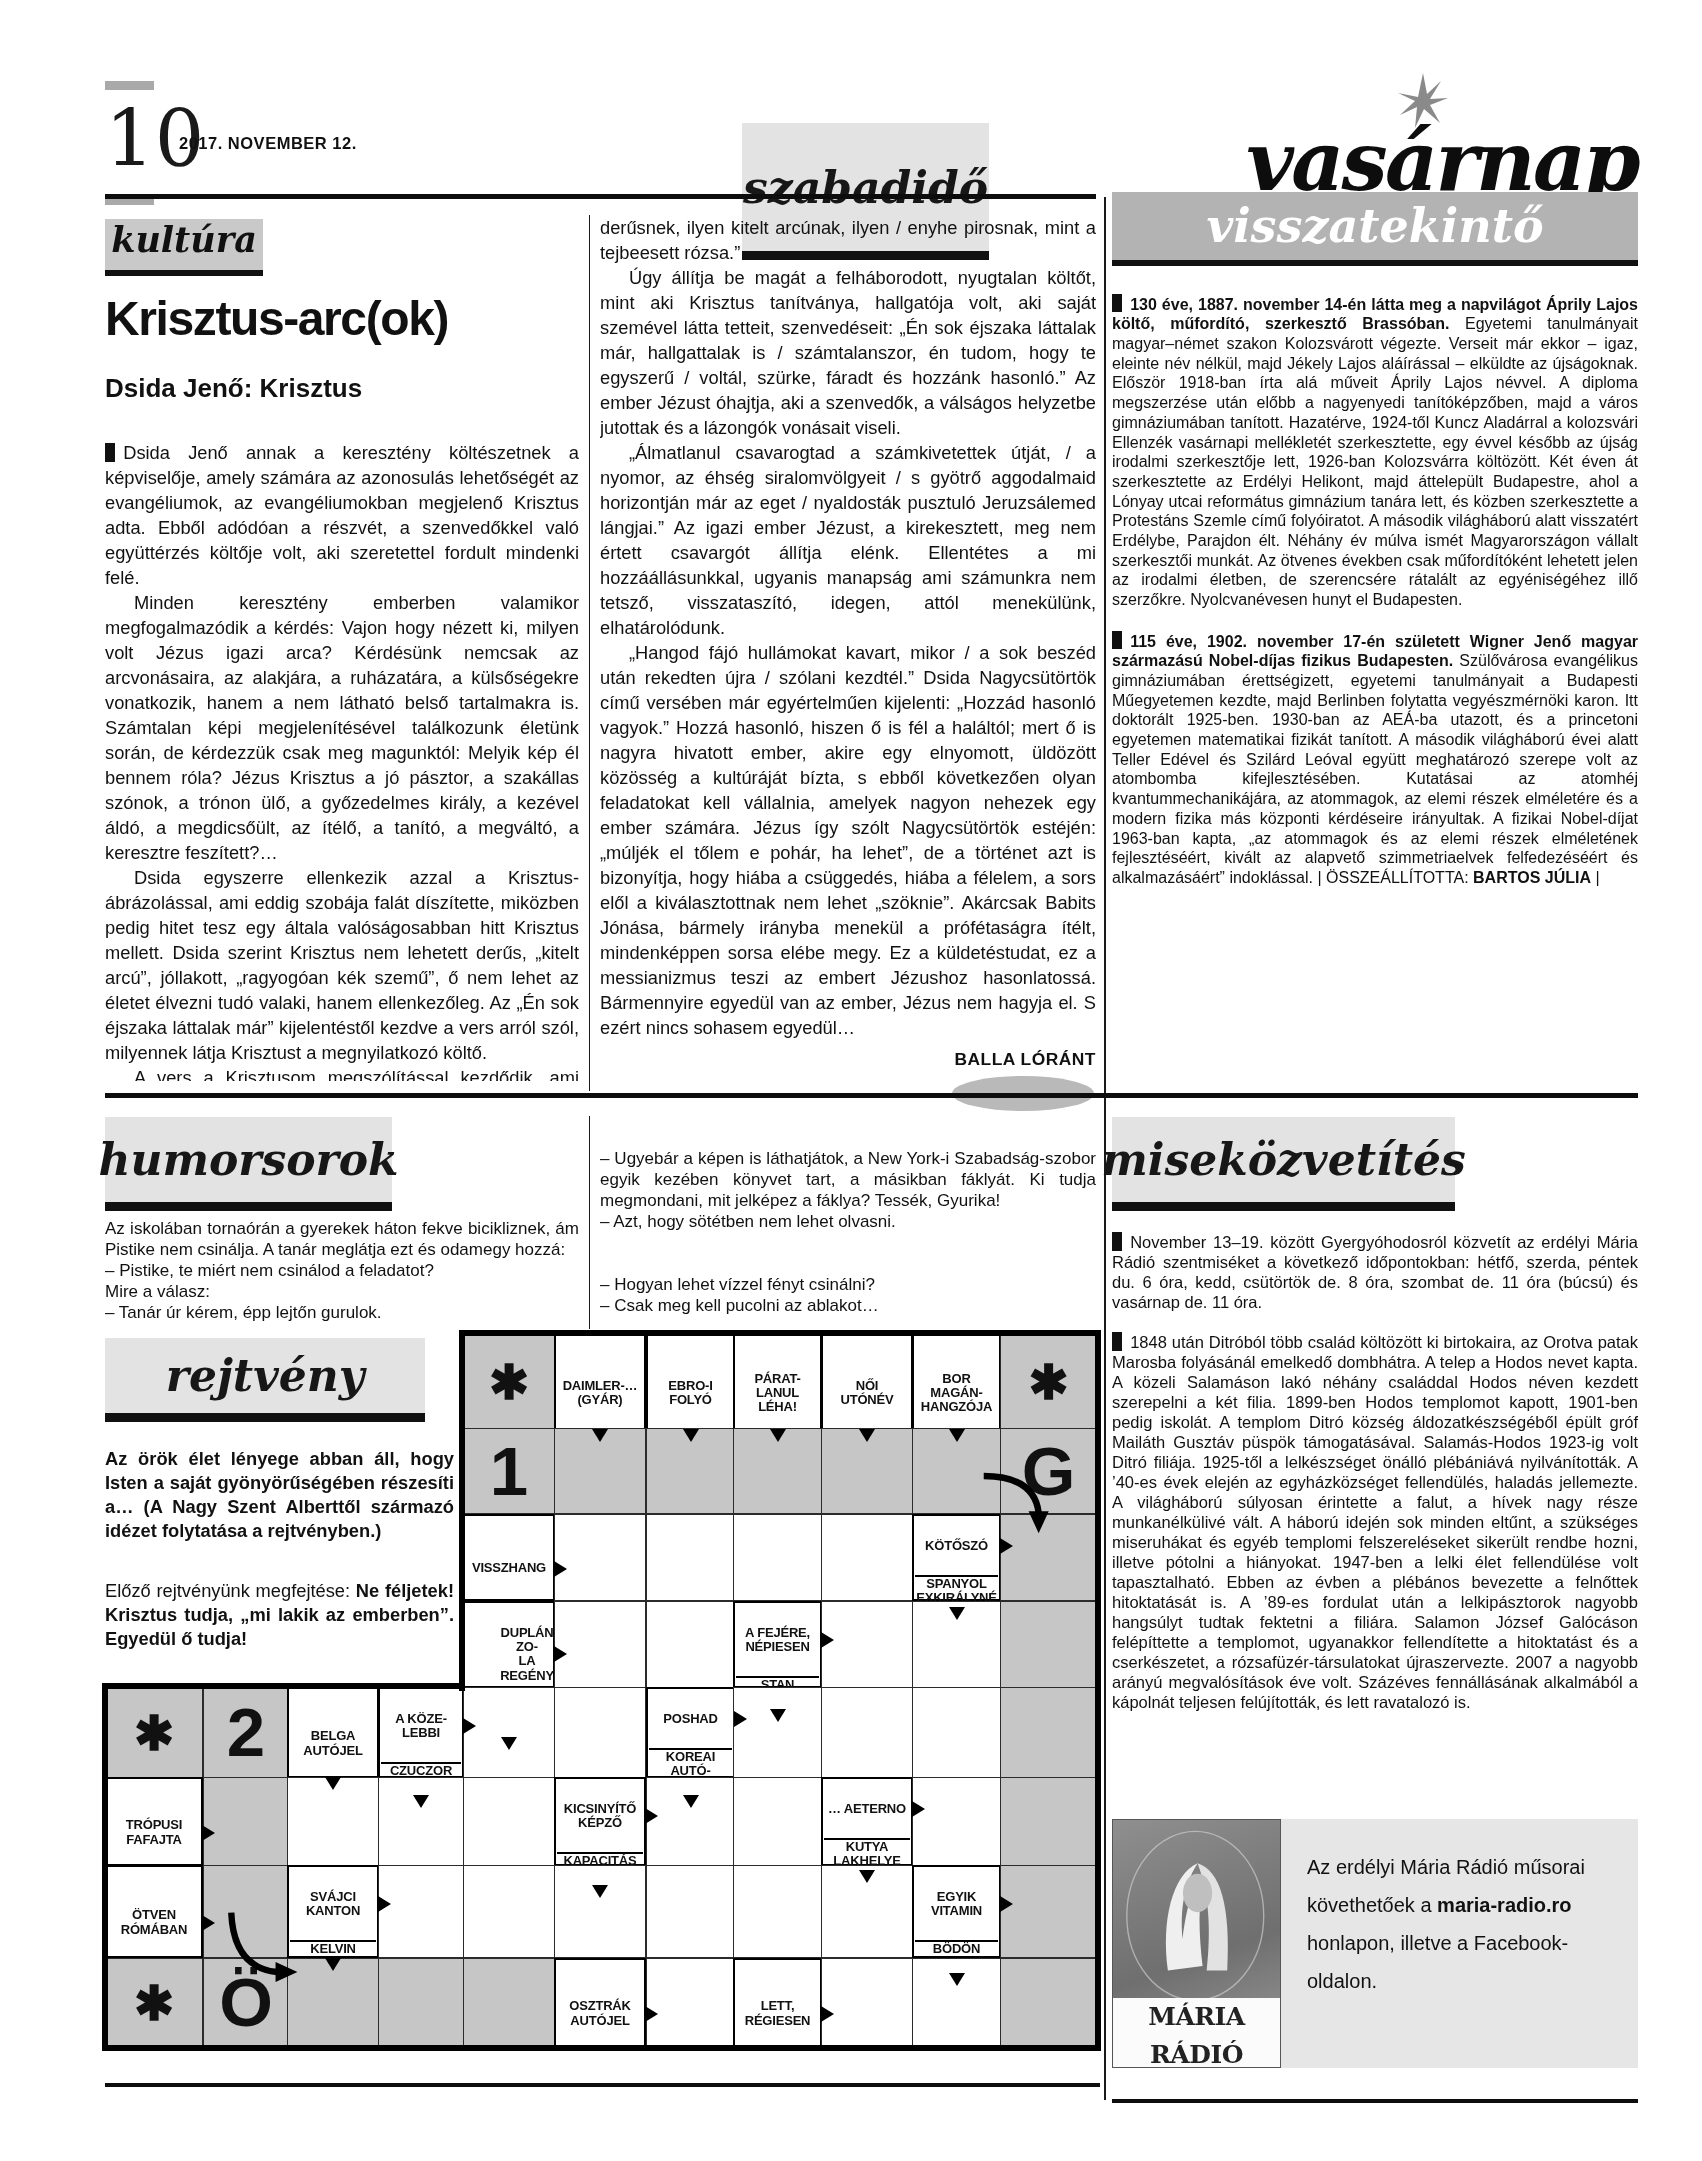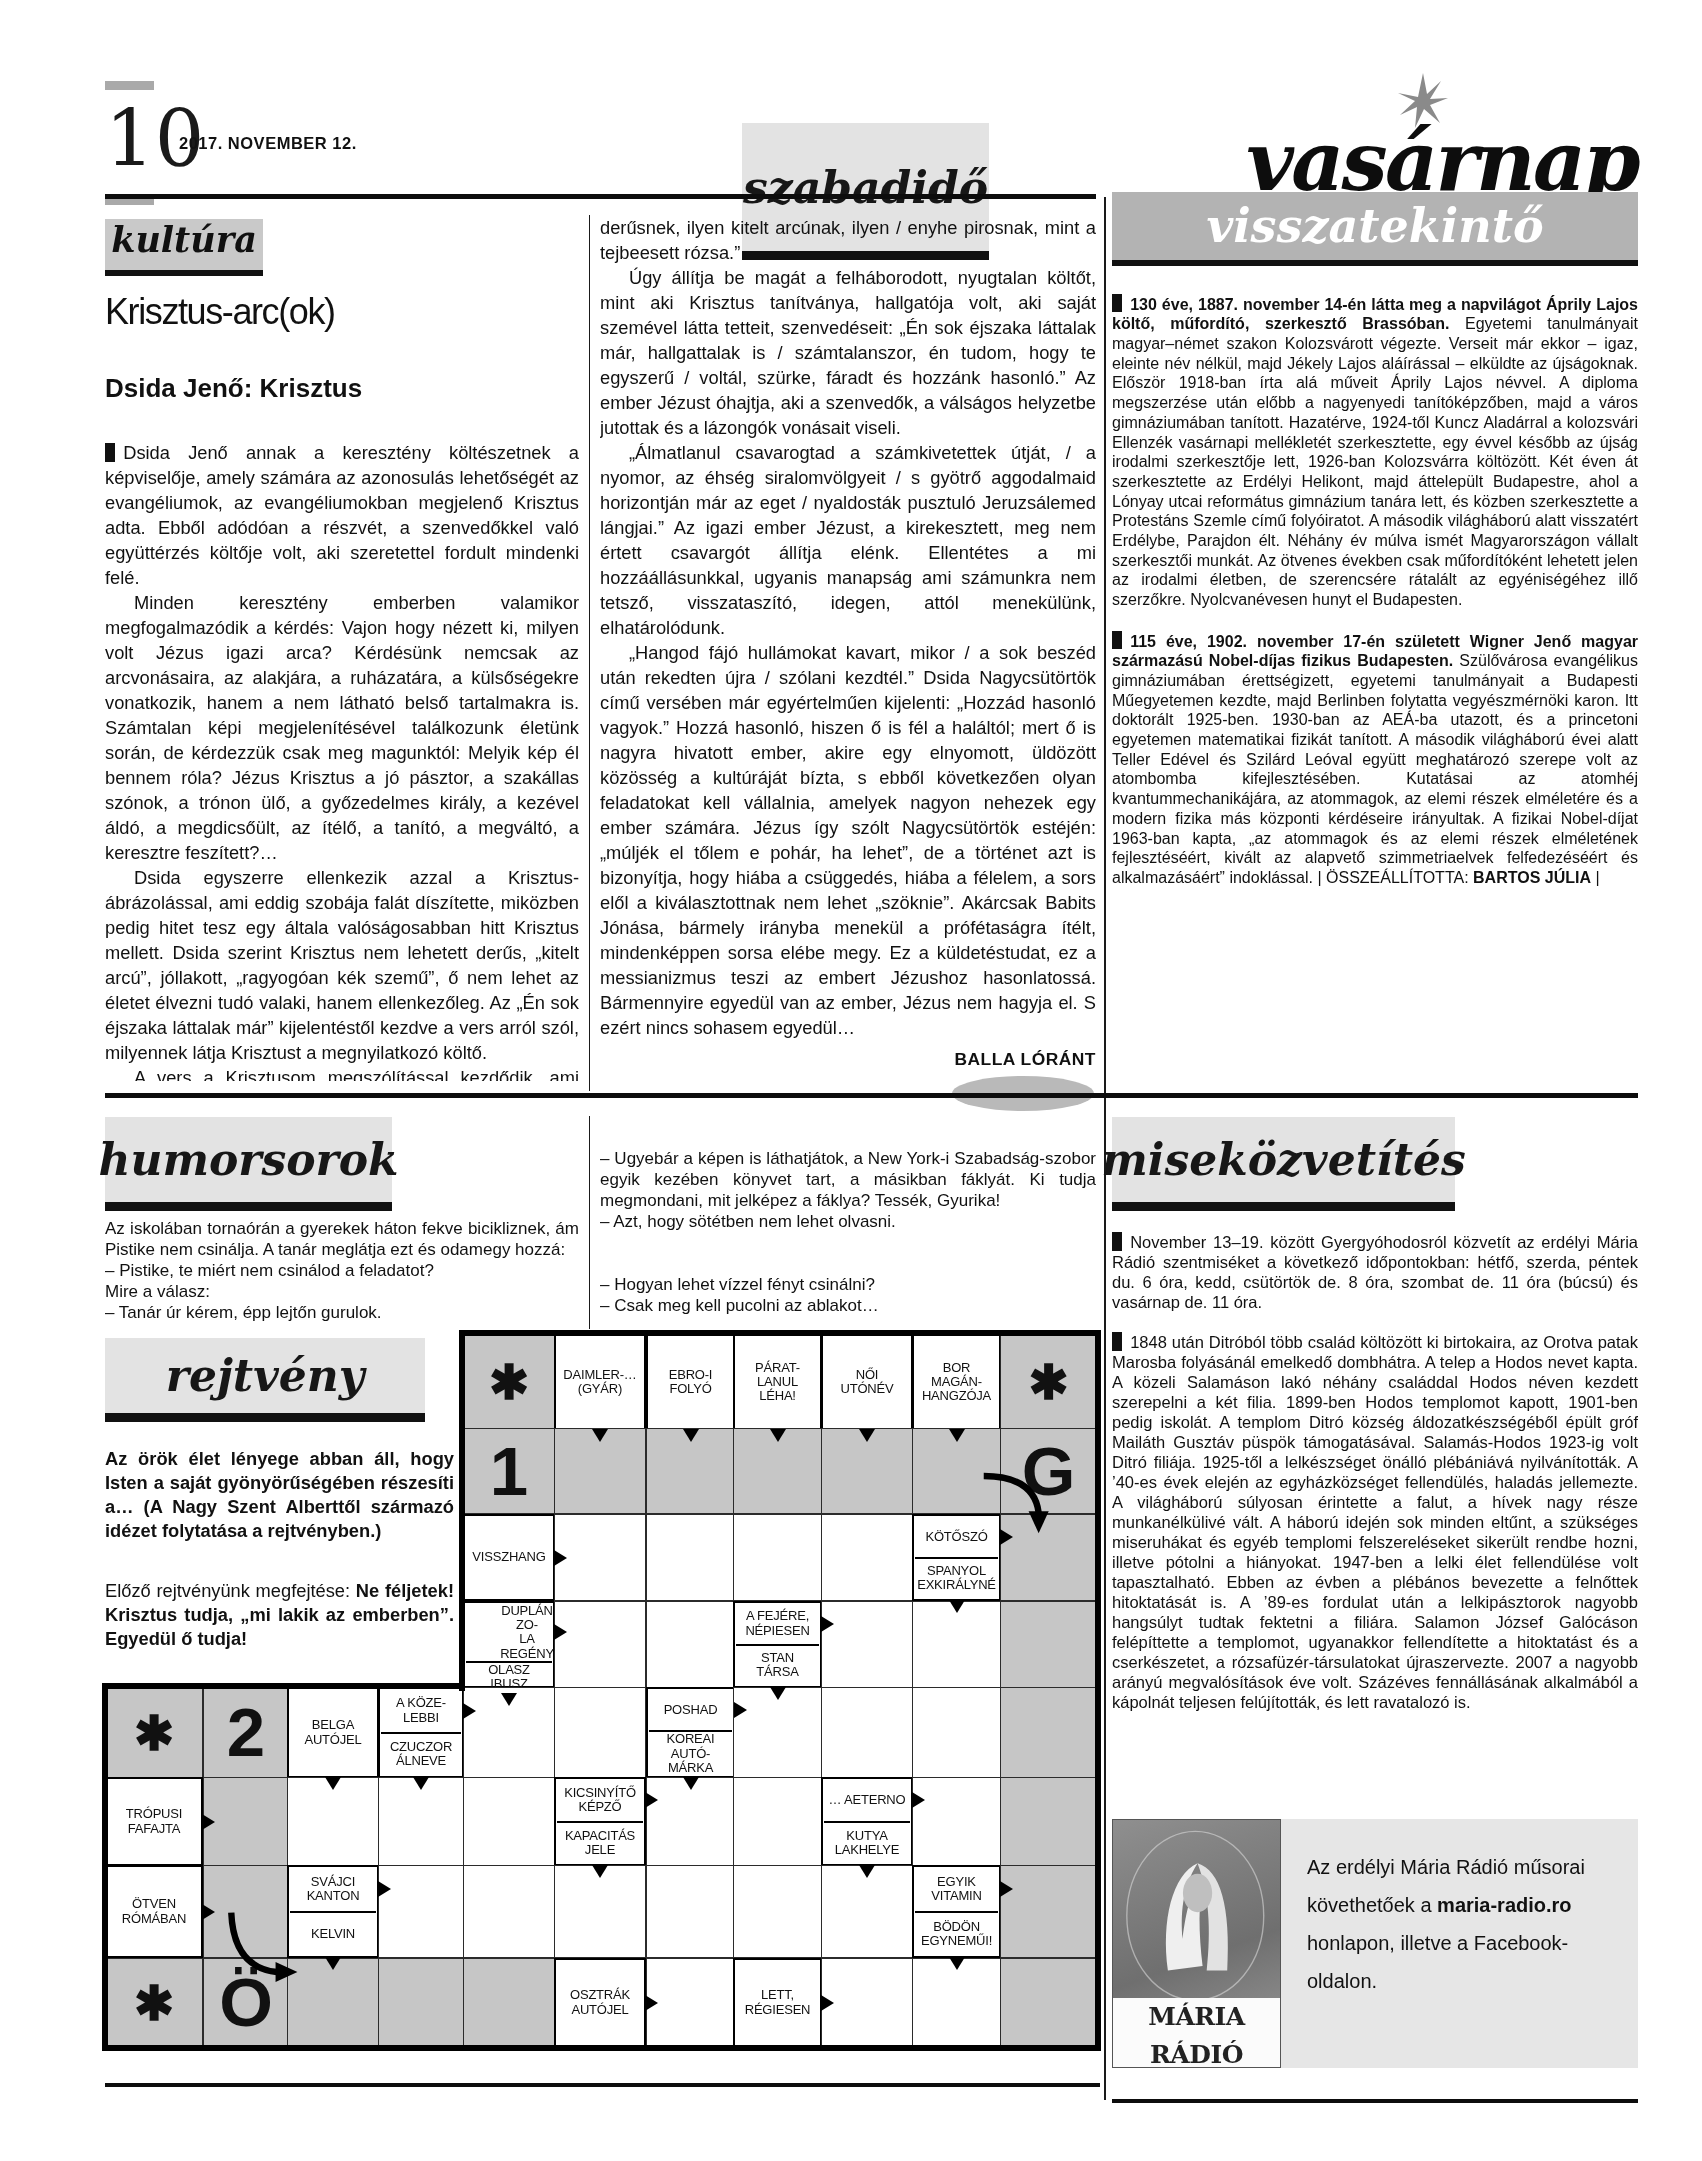--- a/index.html
+++ b/index.html
@@ -11,21 +11,21 @@
   .graybar{background:#a9a9a9;}
   .date{font-weight:bold;font-size:16.5px;letter-spacing:0.5px;}
   .secbox{background:#e3e3e3;border-bottom:9.2px solid #111;display:flex;align-items:center;justify-content:center;}
   .secbox .t{font-family:"DejaVu Serif",serif;font-style:italic;font-weight:bold;font-size:44px;color:#171717;}
   .brand{font-family:"DejaVu Serif",serif;font-style:italic;font-weight:bold;font-size:82px;letter-spacing:-2.7px;color:#0d0d0d;white-space:nowrap;}
   .rule{background:#0d0d0d;}
   .vrule{background:#1a1a1a;}
   
   .kultbox{background:#c9c9c9;border-bottom:6.4px solid #111;display:flex;justify-content:center;}
   .kultbox .t{font-family:"DejaVu Serif",serif;font-style:italic;font-weight:bold;font-size:35px;}
-  .title{font-weight:400;font-size:36px;letter-spacing:-1.4px;}
+  .title{font-weight:700;font-size:48px;letter-spacing:-1.4px;}
   .subtitle{font-weight:bold;font-size:26px;}
   .body-col{font-size:18.3px;line-height:25px;text-align:justify;overflow:hidden;}
   .body-col p{margin:0;}
   .body-col p + p{text-indent:29px;}
   .bullet-bar{display:inline-block;width:10px;height:18.3px;background:#111;margin-right:8.2px;vertical-align:-2.7px;}
   .author{font-weight:bold;font-size:17.4px;letter-spacing:0.5px;text-align:right;}
   .ellipse{background:#b9b9b9;border-radius:50%;}
   
   .vtbox{background:#b3b3b3;border-bottom:6.4px solid #111;display:flex;align-items:center;justify-content:center;}
   .vtbox .t{font-family:"DejaVu Serif",serif;font-style:italic;font-weight:bold;font-size:46px;color:#ffffff;}
@@ -47,21 +47,21 @@
   .maria-strip .mr{font-family:"DejaVu Serif",serif;font-weight:bold;font-size:25px;line-height:38px;letter-spacing:-0.5px;color:#222;}
   .maria-text{flex:1;background:#e6e6e6;padding:29px 26px;font-size:20px;line-height:38px;}
   
   .rj-intro{font-weight:bold;font-size:18.3px;line-height:24px;text-align:justify;overflow:hidden;}
   .rj-sol{font-size:18.3px;line-height:24px;text-align:justify;overflow:hidden;}
   
   .cell{position:absolute;box-sizing:border-box;background:#ffffff;border:0.9px solid #2b2b2b;}
   .cell.gray{background:#c6c6c6;}
   .cell.clue{border:2.7px solid #000;padding:0.9px;display:flex;flex-direction:column;background:#fff;}
   .cell .part{position:relative;flex:1;display:flex;align-items:center;justify-content:center;
-      text-align:center;font-weight:normal;font-size:13px;line-height:1.1;letter-spacing:-0.2px;white-space:pre-line;}
+      text-align:center;font-weight:bold;font-size:13px;line-height:1.1;letter-spacing:-0.2px;white-space:pre-line;margin-top:22px;}
   .cell .part + .part{border-top:2.3px solid #000;}
   .cell .big{position:absolute;left:0;top:0;right:0;bottom:0;display:flex;align-items:center;justify-content:center;
       font-weight:bold;font-size:69px;color:#111;}
   .cell .big.star{font-size:48px;}
   .arrow-r{position:absolute;right:-14.6px;top:50%;transform:translateY(-50%);width:0;height:0;
       border-left:13.7px solid #000;border-top:8.2px solid transparent;border-bottom:8.2px solid transparent;z-index:6;}
   .arrow-d{position:absolute;left:50%;bottom:-14.6px;transform:translateX(-50%);width:0;height:0;
       border-top:13.7px solid #000;border-left:8.2px solid transparent;border-right:8.2px solid transparent;z-index:6;}
   .xwb{position:absolute;background:#000;z-index:4;}
 </style>

